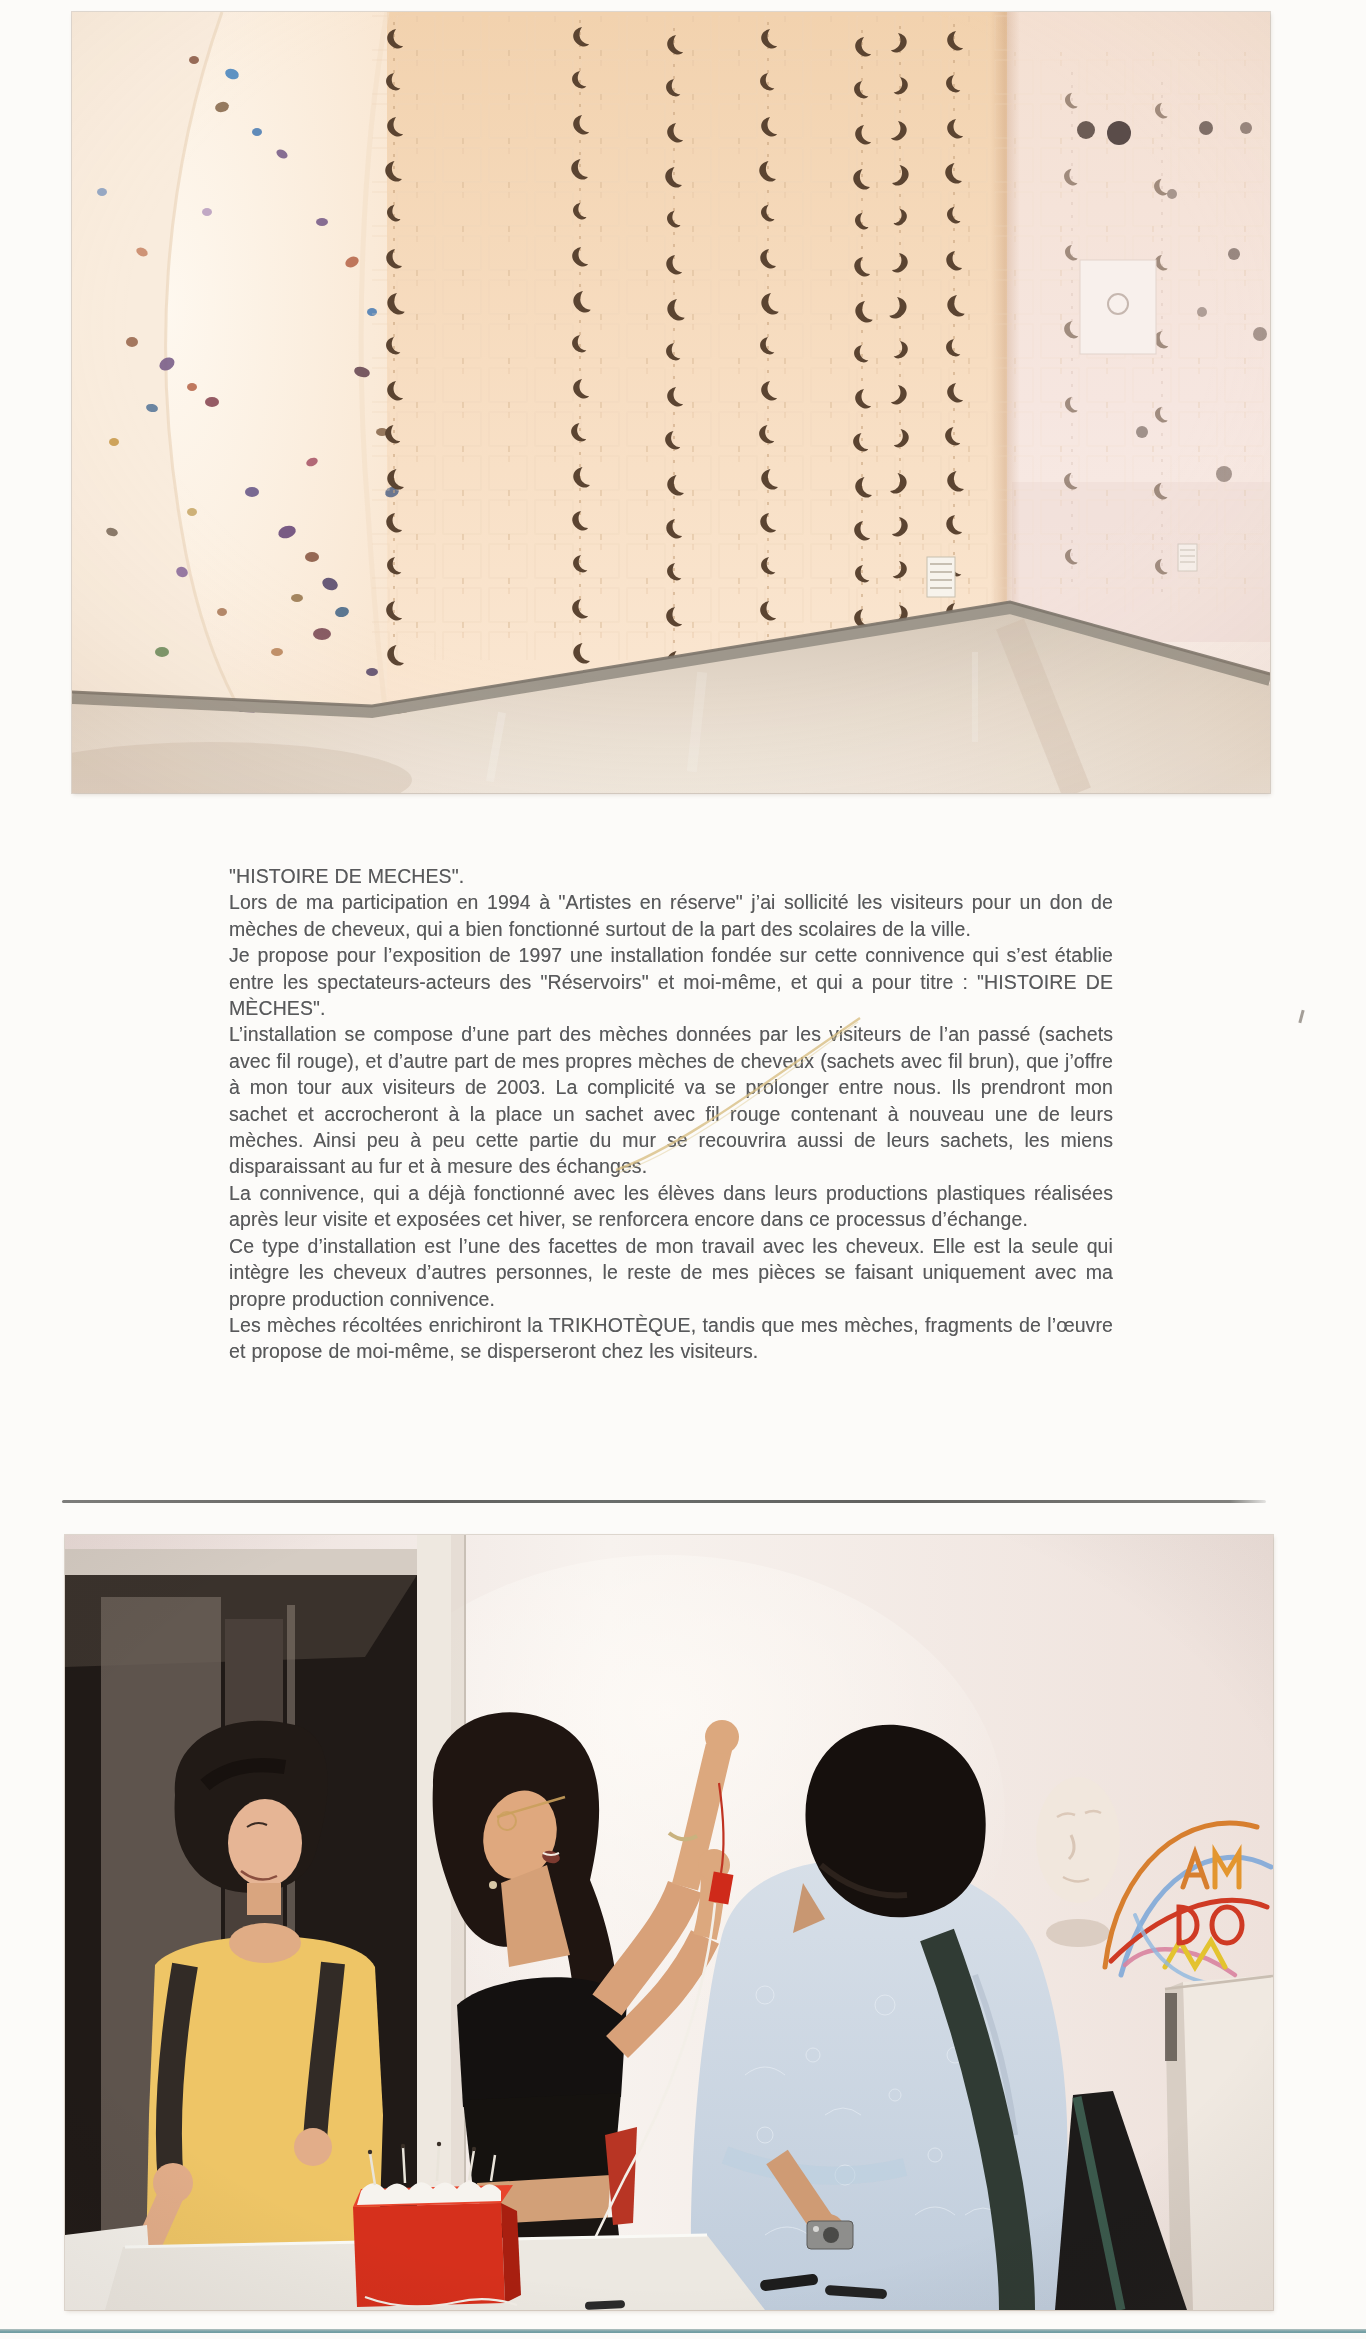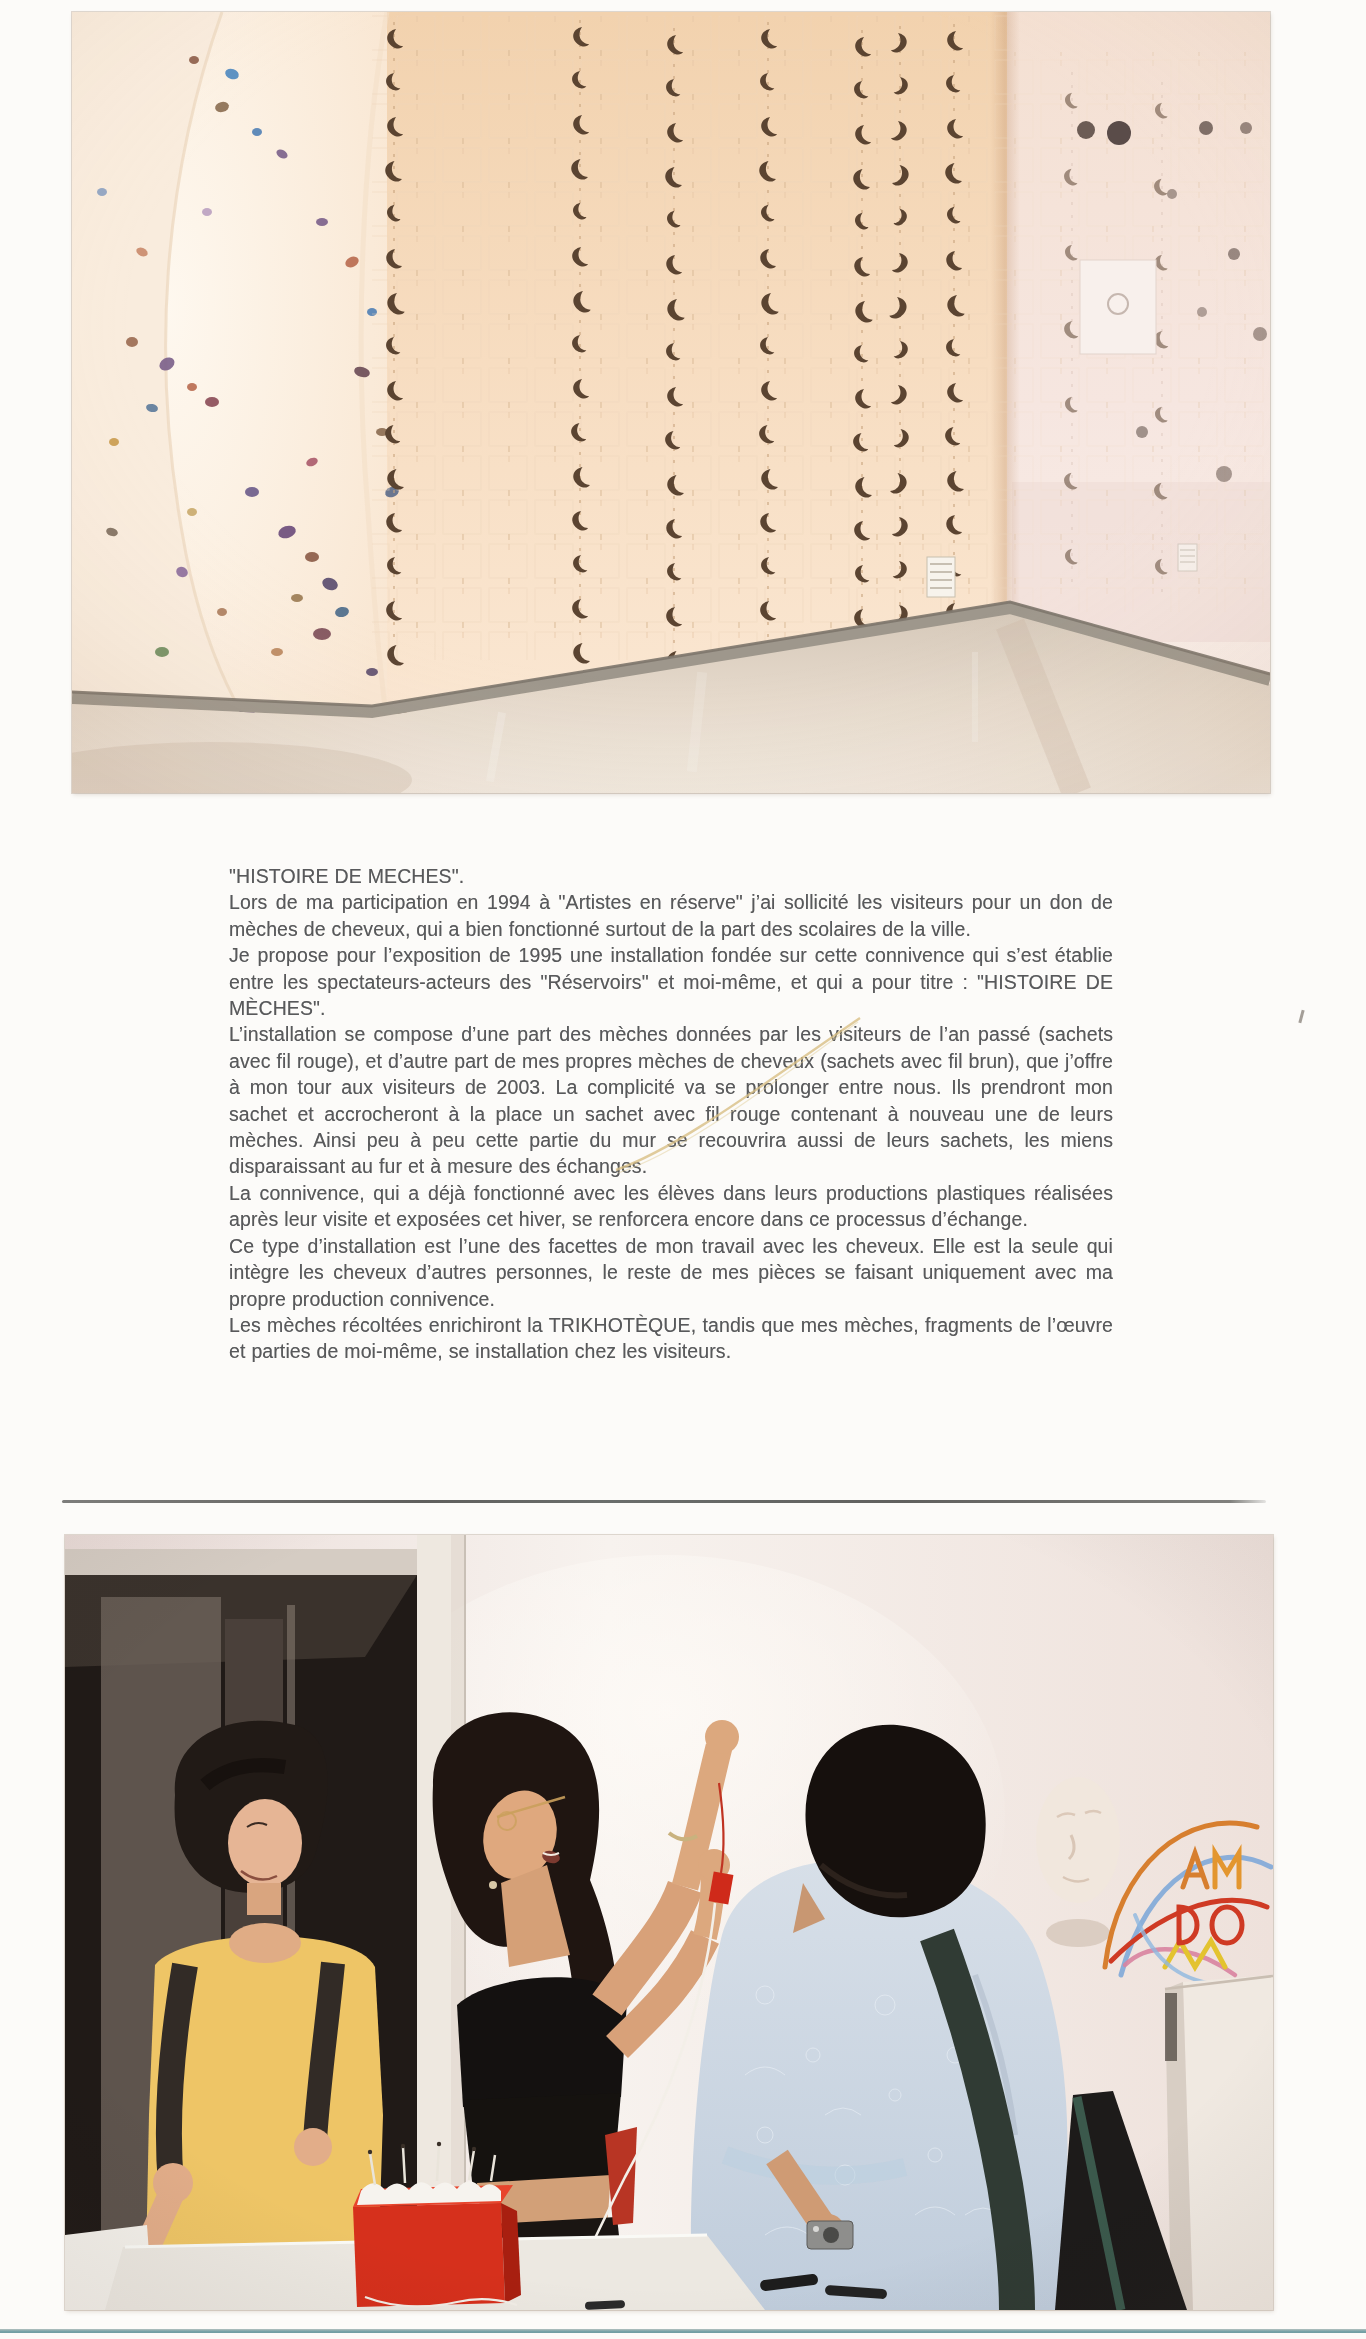--- a/index.html
+++ b/index.html
@@ -213,25 +213,25 @@
         <path d="M1108,538 h15 M1108,544 h15 M1108,550 h15" stroke="#bcb2a6" stroke-width="1.2" opacity=".8"></path>
       </g>
 
       <rect x="0" y="0" width="1198" height="781" fill="url(#gVig)"></rect>
     </svg>
   </div>
 
   <div class="article">
     <p>"HISTOIRE DE MECHES".</p>
     <p>Lors de ma participation en 1994 à "Artistes en réserve" j’ai sollicité les visiteurs pour un don de mèches de cheveux, qui a bien fonctionné surtout de la part des scolaires de la ville.</p>
-    <p>Je propose pour l’exposition de 1995 une installation fondée sur cette connivence qui s’est établie entre les spectateurs-acteurs des "Réservoirs" et moi-même, et qui a pour titre : "HISTOIRE DE MÈCHES".</p>
+    <p>Je propose pour l’exposition de 1997 une installation fondée sur cette connivence qui s’est établie entre les spectateurs-acteurs des "Réservoirs" et moi-même, et qui a pour titre : "HISTOIRE DE MÈCHES".</p>
     <p>L’installation se compose d’une part des mèches données par les visiteurs de l’an passé (sachets avec fil rouge), et d’autre part de mes propres mèches de cheveux (sachets avec fil brun), que j’offre à mon tour aux visiteurs de 2003. La complicité va se prolonger entre nous. Ils prendront mon sachet et accrocheront à la place un sachet avec fil rouge contenant à nouveau une de leurs mèches. Ainsi peu à peu cette partie du mur se recouvrira aussi de leurs sachets, les miens disparaissant au fur et à mesure des échanges.</p>
     <p>La connivence, qui a déjà fonctionné avec les élèves dans leurs productions plastiques réalisées après leur visite et exposées cet hiver, se renforcera encore dans ce processus d’échange.</p>
     <p>Ce type d’installation est l’une des facettes de mon travail avec les cheveux. Elle est la seule qui intègre les cheveux d’autres personnes, le reste de mes pièces se faisant uniquement avec ma propre production connivence.</p>
-    <p>Les mèches récoltées enrichiront la TRIKHOTÈQUE, tandis que mes mèches, fragments de l’œuvre et parties de moi-même, se installation chez les visiteurs.</p>
+    <p>Les mèches récoltées enrichiront la TRIKHOTÈQUE, tandis que mes mèches, fragments de l’œuvre et propose de moi-même, se disperseront chez les visiteurs.</p>
   </div>
 
   <svg class="artifact-hair" viewBox="0 0 260 170">
     <path d="M8,162 C70,140 150,80 252,10" fill="none" stroke="#d8bf85" stroke-width="2.4" opacity=".8"></path>
     <path d="M10,165 C74,144 152,84 250,14" fill="none" stroke="#e4cf9c" stroke-width="1.2" opacity=".5"></path>
   </svg>
   <div class="artifact-tick"></div>
 
   <div class="divider"></div>
 

